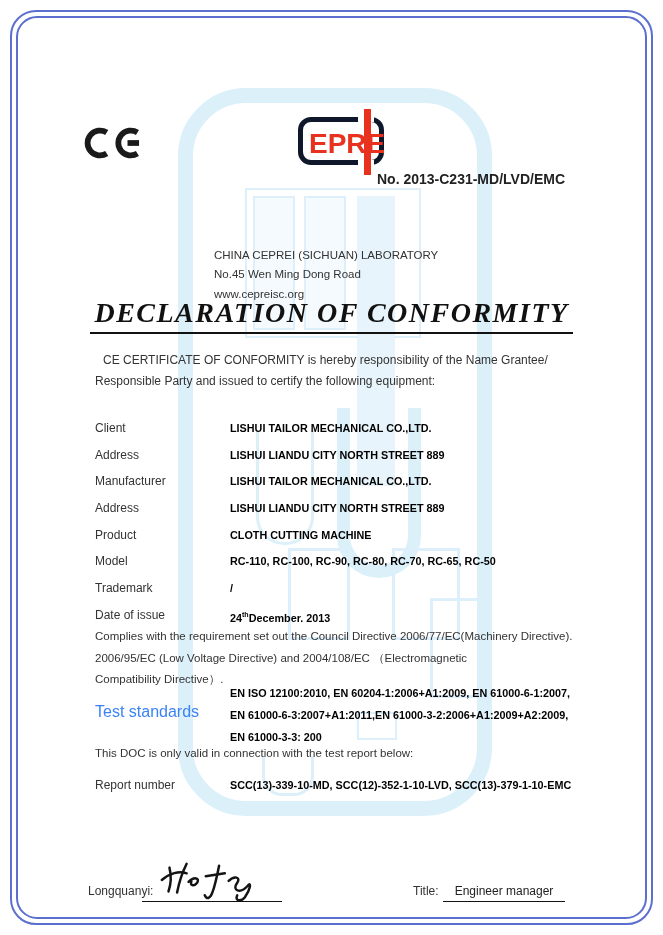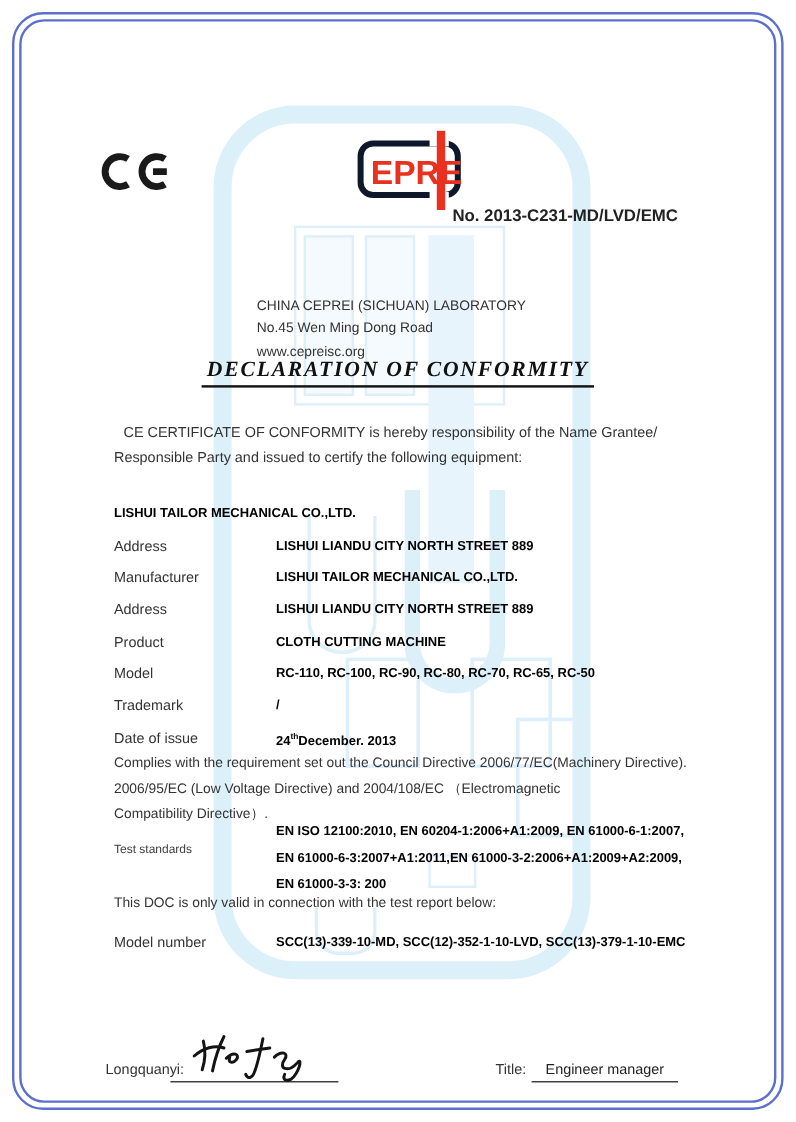--- a/index.html
+++ b/index.html
@@ -45,36 +45,36 @@
   .epre-ibar { position:absolute; left:61px; top:-13px; width:7px; height:66px; background:#e8311f; }
   .epre-text { position:absolute; left:6px; top:6px; font-size:28px; font-weight:bold;
     color:#e8311f; letter-spacing:0; font-family:"Liberation Sans", sans-serif; }
 
   .cert-no { position:absolute; right:98px; top:171px; font-size:14px; font-weight:bold; color:#222; }
 
   .lab-block { position:absolute; left:214px; top:202px; font-size:11.5px; line-height:19.3px; color:#333;margin-top:44px; }
 
   .doc-title-wrap { position:absolute; left:0; right:0; top:297px; text-align:center; }
   .doc-title { display:inline-block; font-family:"Liberation Serif", serif; font-style:italic;
-    font-weight:bold; font-size:18px; letter-spacing:1.5px; color:#111;
+    font-weight:bold; font-size:28px; letter-spacing:1.5px; color:#111;
     border-bottom:2.5px solid #111; padding:0 4px 3px 4px; }
 
   .intro { position:absolute; left:95px; top:350px; width:486px; font-size:12px;
     line-height:21px; color:#333; text-indent:8px; }
 
   .fields { position:absolute; left:95px; top:415px; width:500px; }
   .frow { display:flex; height:26.7px; line-height:26.7px; }
   .flabel { width:135px; font-size:12px; color:#333; flex:0 0 135px; }
   .fvalue { font-size:10.8px; font-weight:bold; color:#000; }
   .fvalue sup { font-size:7px; vertical-align:super; }
 
   .complies { position:absolute; left:95px; top:626px; width:494px; font-size:11.5px;
     line-height:21.5px; color:#333; }
 
-  .ts-label { position:absolute; left:95px; top:703px; font-size:10px; color:#404040; }
+  .ts-label { position:absolute; left:95px; top:703px; font-size:16px; color:#3b82f6; }
   .ts-values { position:absolute; left:230px; top:682px; font-size:10.8px; font-weight:bold;
     color:#000; line-height:22px; }
 
   .doc-note { position:absolute; left:95px; top:747px; font-size:11.5px; color:#333; }
 
   .report-row { position:absolute; left:95px; top:772px; width:500px; display:flex;
     height:26px; line-height:26px; }
 
   .sig-label { position:absolute; left:88px; top:884px; font-size:12px; color:#333; }
   .sig-line { position:absolute; left:142px; top:901px; width:140px; border-top:1.5px solid #111; }
@@ -136,20 +136,21 @@
       <span class="doc-title">DECLARATION OF CONFORMITY</span>
     </div>
 
     <div class="intro">
       <span>CE CERTIFICATE OF CONFORMITY is hereby responsibility of the Name Grantee/</span><br>
       <span>Responsible Party and issued to certify the following equipment:</span>
     </div>
 
     <div class="fields">
       <div class="frow">
+        <span class="flabel">Client</span>
         <span class="fvalue">LISHUI TAILOR MECHANICAL CO.,LTD.</span>
       </div>
       <div class="frow">
         <span class="flabel">Address</span>
         <span class="fvalue">LISHUI LIANDU CITY NORTH STREET 889</span>
       </div>
       <div class="frow">
         <span class="flabel">Manufacturer</span>
         <span class="fvalue">LISHUI TAILOR MECHANICAL CO.,LTD.</span>
       </div>
@@ -184,21 +185,21 @@
     <div class="ts-label">Test standards</div>
     <div class="ts-values">
       <div>EN ISO 12100:2010, EN 60204-1:2006+A1:2009, EN 61000-6-1:2007,</div>
       <div>EN 61000-6-3:2007+A1:2011,EN 61000-3-2:2006+A1:2009+A2:2009,</div>
       <div>EN 61000-3-3: 200</div>
     </div>
 
     <div class="doc-note">This DOC is only valid in connection with the test report below:</div>
 
     <div class="report-row">
-      <span class="flabel">Model number</span>
+      <span class="flabel">Report number</span>
       <span class="fvalue">SCC(13)-339-10-MD, SCC(12)-352-1-10-LVD, SCC(13)-379-1-10-EMC</span>
     </div>
 
     <div class="sig-label">Longquanyi:</div>
     <div class="sig-line"></div>
     <div class="sig-scribble">
       <svg viewBox="0 0 110 50" width="105" height="48">
         <g fill="none" stroke="#141414" stroke-width="2.6" stroke-linecap="round" stroke-linejoin="round">
           <path d="M12 12 C14 20 14 28 11 37"></path>
           <path d="M30 8 C26 16 22 28 20 38"></path>

